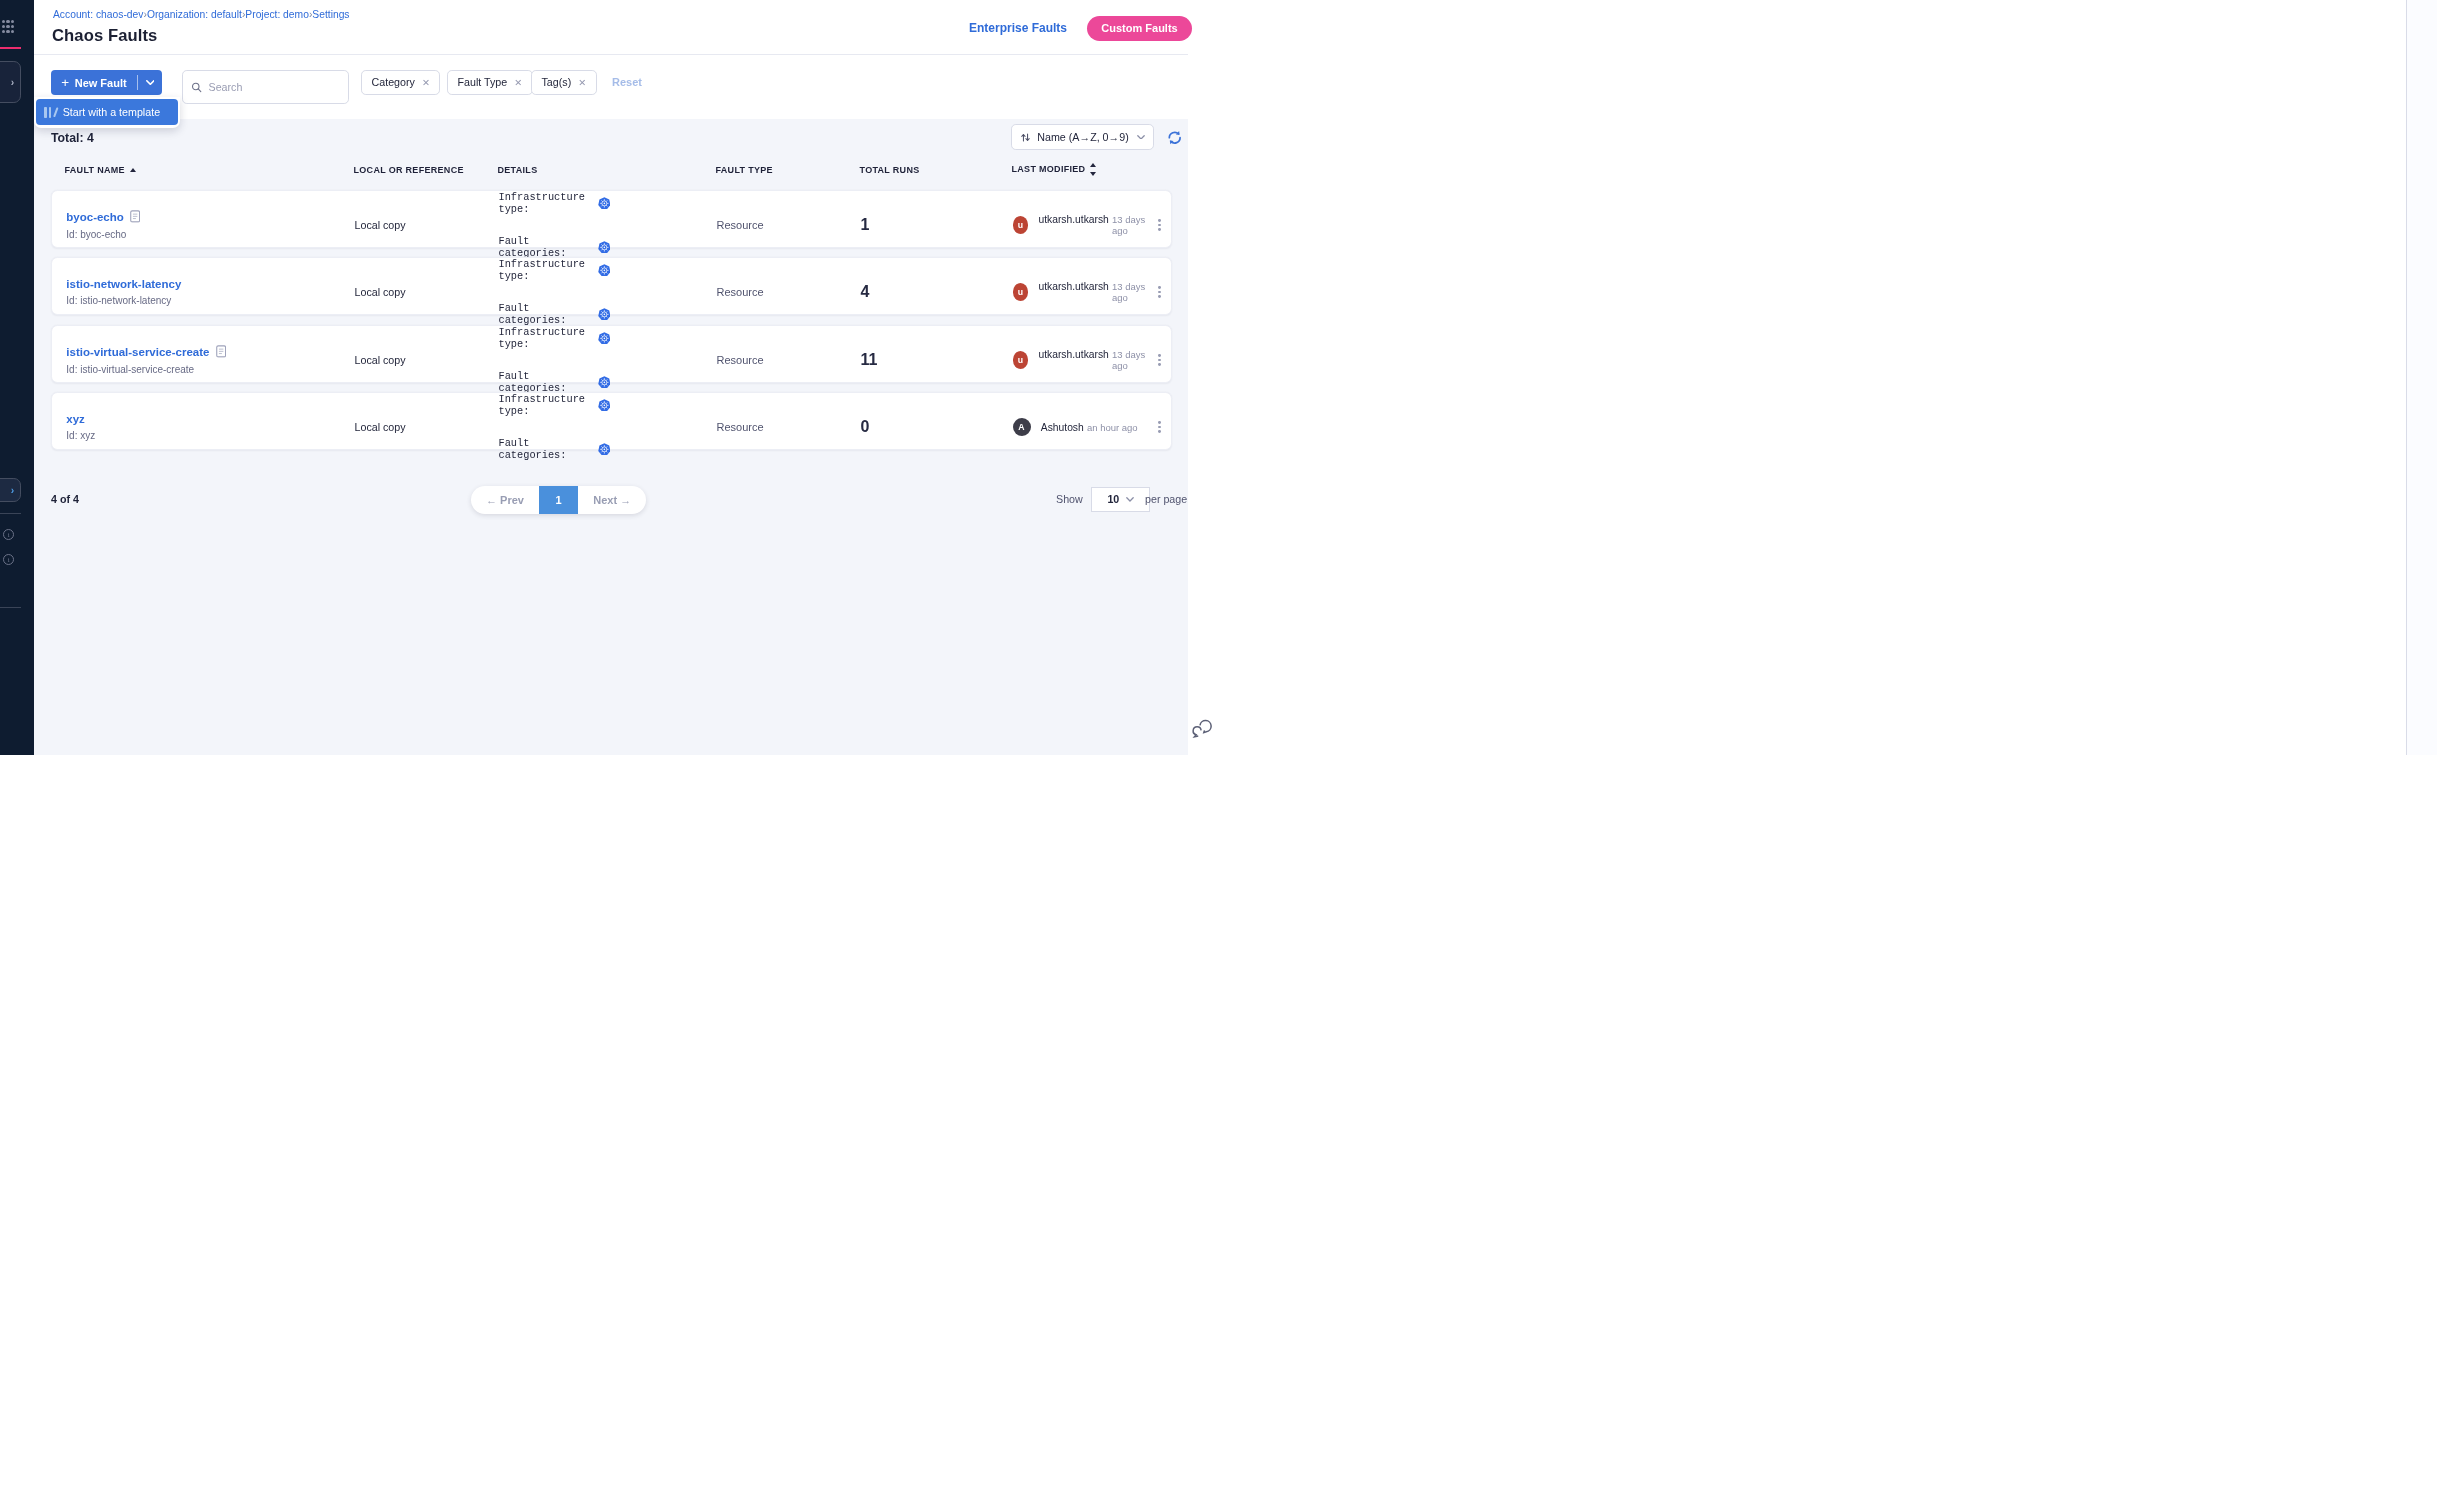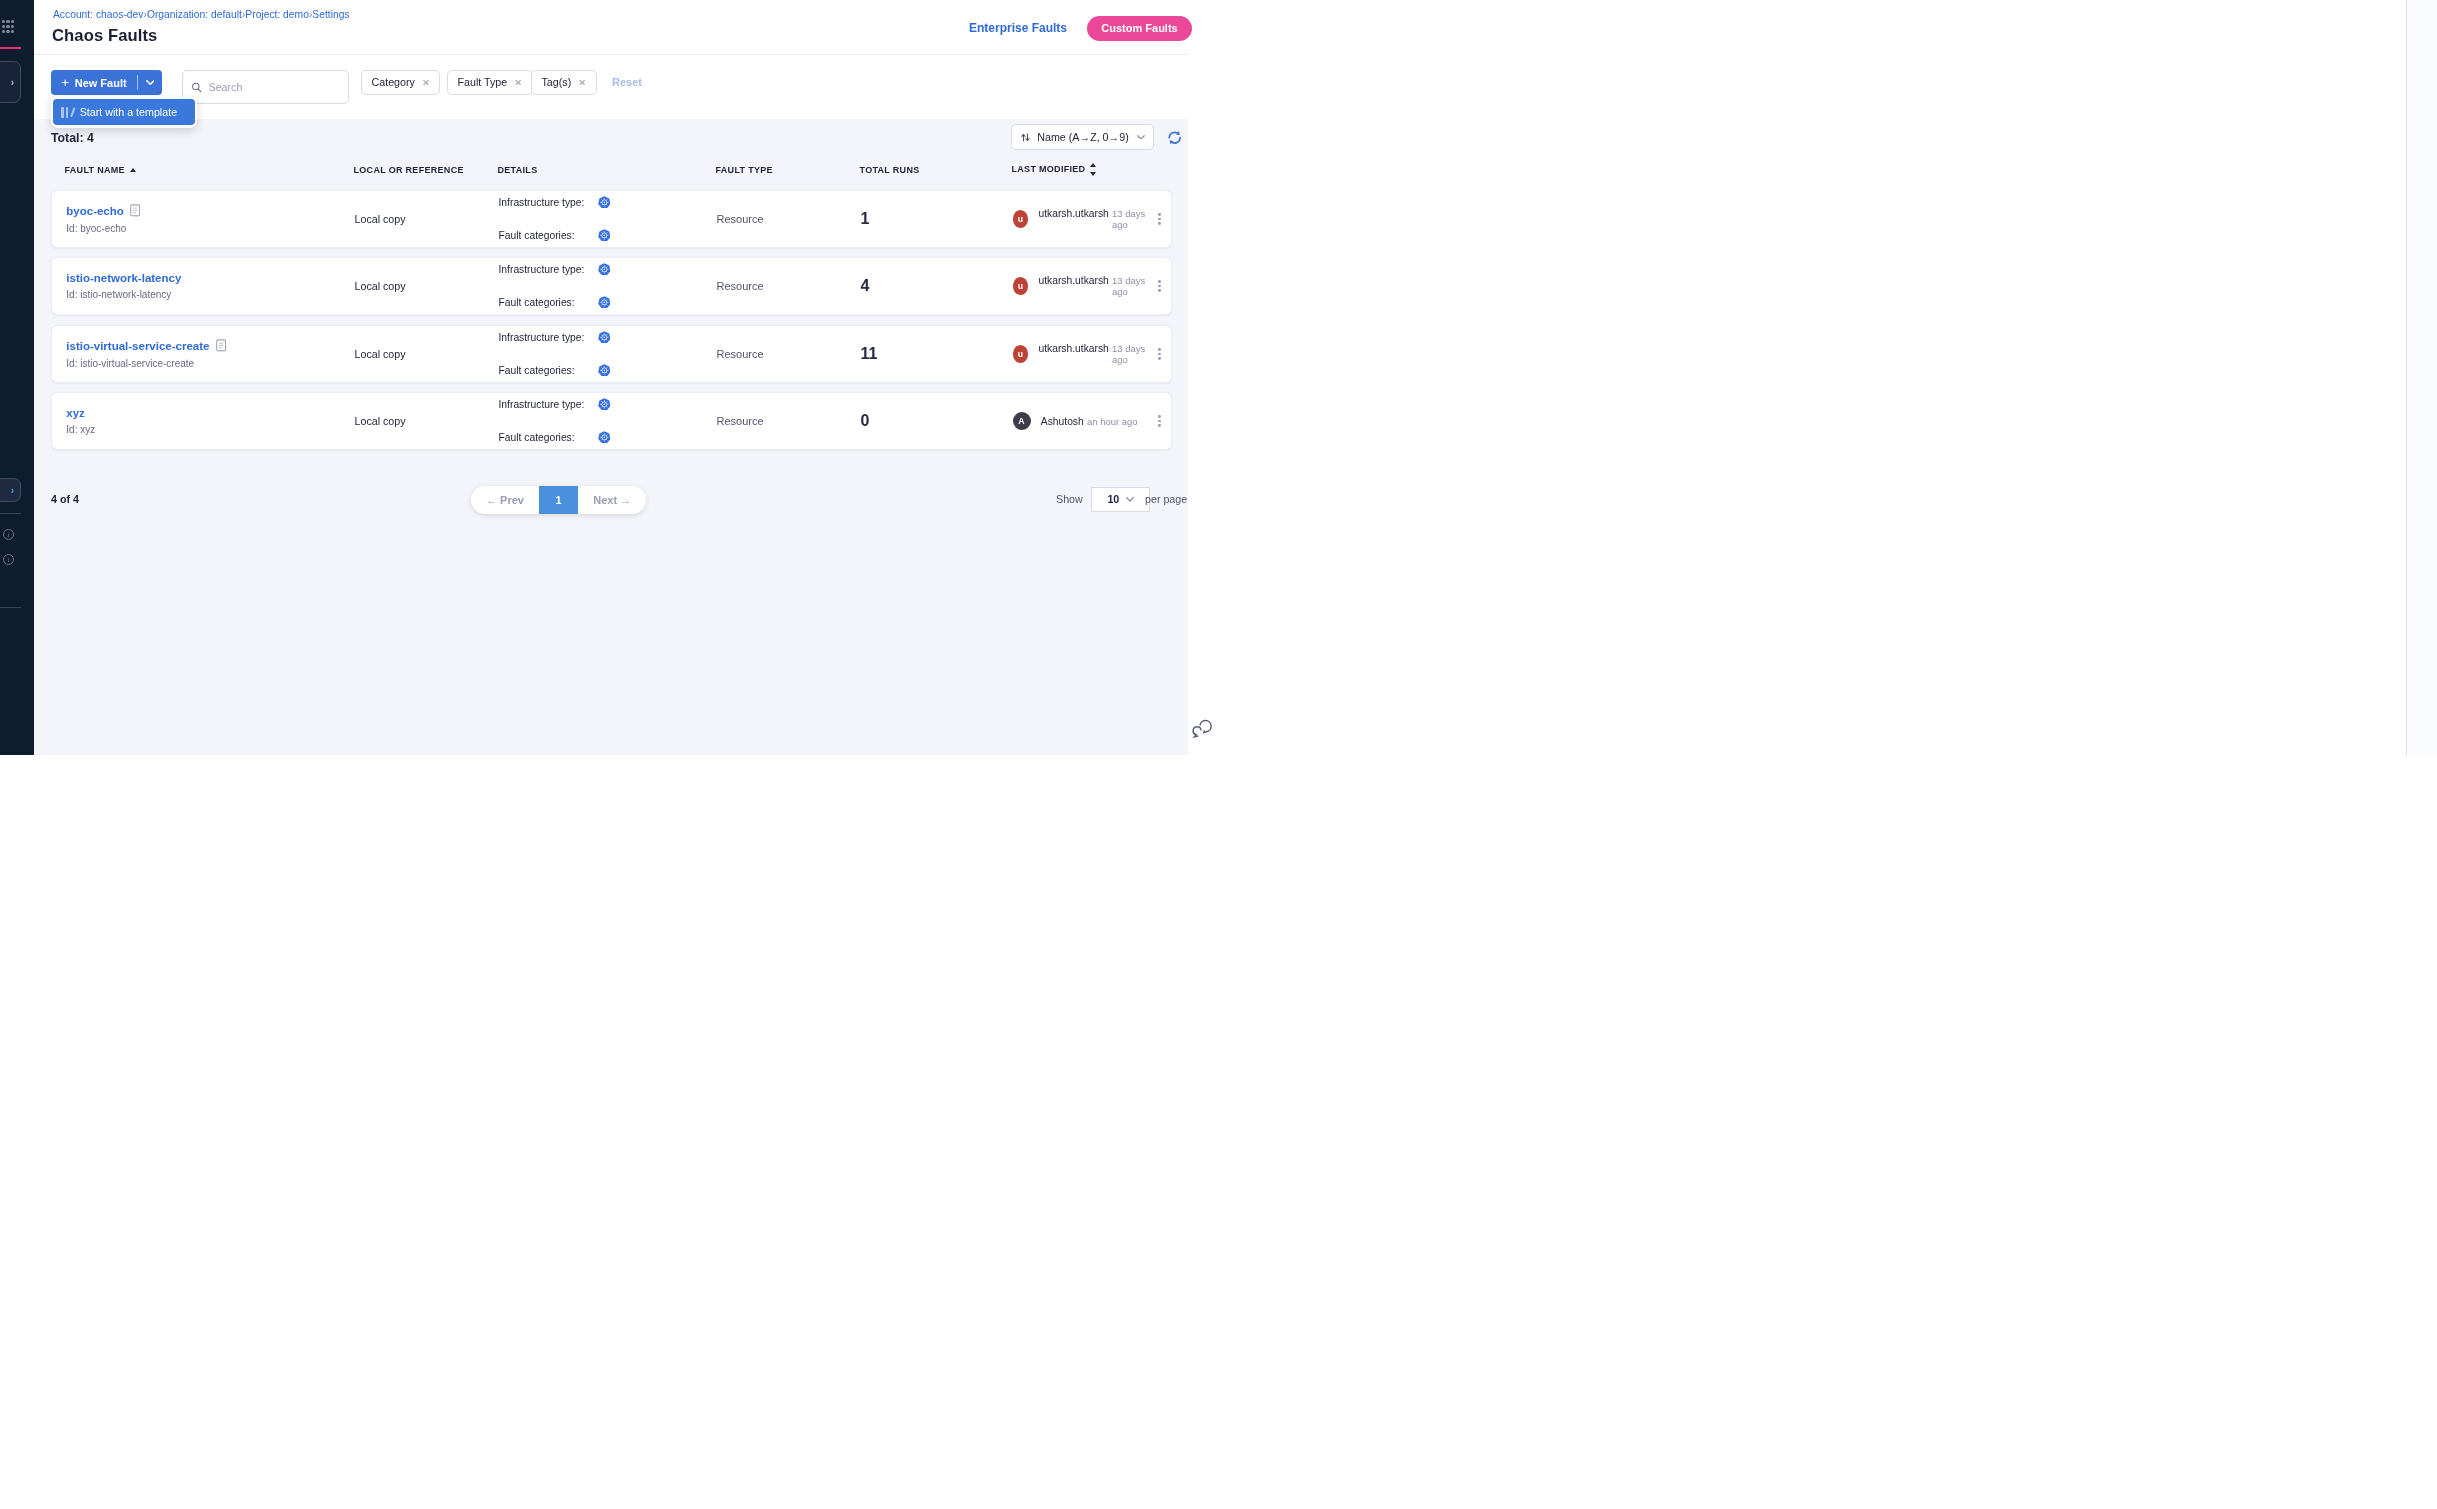--- a/index.html
+++ b/index.html
@@ -39,21 +39,21 @@
   .enterprise-link { position:absolute; left:969px; top:21.4px; font-size:12px; font-weight:700; color:#2f6bd8; cursor:pointer;}
   .custom-btn { position:absolute; left:1087px; top:16px; height:24.6px; padding:0 14.3px; border:none; border-radius:12.7px; background:#ec4899; color:#fff; font-size:11px; font-weight:700; font-family:inherit; cursor:pointer;}
 
   
   .newfault-btn { position:absolute; left:51px; top:70px; height:25px; border:none; border-radius:4px; background:#3b72d8; color:#fff; display:flex; align-items:center; padding:0 0 0 10.3px; font-family:inherit; cursor:pointer;}
   .newfault-btn .plus { font-size:13.5px; font-weight:400; margin-right:5.5px; margin-top:-0.8px;}
   .newfault-btn .lbl { font-size:11px; font-weight:700; }
   .newfault-btn .vdiv { width:0.8px; height:14.3px; background:rgba(255,255,255,.55); margin:0 0 0 10.3px; }
   .newfault-btn .dd { padding:0 8px; display:flex; align-items:center; }
 
-  .template-menu { position:absolute; left:51px; top:97px; width:146px; padding:2.4px; background:#fff; border-radius:0 0 7.1px 7.1px; box-shadow:0 3.2px 8px rgba(35,40,70,.18); z-index:12;}
+  .template-menu { position:absolute; left:34px; top:97px; width:146px; padding:2.4px; background:#fff; border-radius:0 0 7.1px 7.1px; box-shadow:0 3.2px 8px rgba(35,40,70,.18); z-index:12;}
   .template-item { height:26px; border-radius:4px; background:#3b78dc; color:#fff; display:flex; align-items:center; padding:0 8px; font-size:10.7px; cursor:pointer;}
   .tmpl-icon { display:flex; gap:2px; margin-right:7.1px; align-items:flex-end;}
   .tmpl-icon i { width:2.4px; height:10.3px; background:#a7c7f0; border-radius:0.8px;}
   .tmpl-icon i:nth-child(3) { transform:rotate(20deg); transform-origin:bottom;}
 
   .search-box { position:absolute; left:182px; top:70px; width:167px; height:34px; background:#fff; border:0.8px solid #d8dbe7; border-radius:4.8px; display:flex; align-items:center; padding:0 8px; }
   .search-box input { border:none; outline:none; width:100%; font-size:10.7px; font-family:inherit; color:#24273c; background:transparent;}
   .search-box input::placeholder { color:#9a9db3; }
 
   .chip { position:absolute; top:70px; height:24.6px; background:#fff; border:0.8px solid #d8dbe7; border-radius:4.8px; display:flex; align-items:center; padding:0 9.5px; gap:7.1px; cursor:pointer;}
@@ -77,21 +77,21 @@
   .sort-stack i.u { border-bottom:4px solid #23263e; }
   .sort-stack i.d { border-top:4px solid #23263e; }
 
   .row-card { position:absolute; left:51px; width:1121px; height:58px; background:#fff; border:0.8px solid #eceef5; border-radius:6.3px; box-shadow:0 0.8px 1.6px rgba(40,41,61,.06); cursor:pointer;}
   .row-card .tgrid { height:100%; }
   .cell-name { display:flex; flex-direction:column; gap:5.5px; padding-left:0.8px;}
   .name-line { display:flex; align-items:center; gap:6.3px; }
   .fault-link { font-size:11.5px; font-weight:700; color:#2f6bd8; text-decoration:none; cursor:pointer;}
   .fault-id { font-size:10px; color:#676a85; }
   .cell-local { font-size:10.7px; color:#24273c; }
-  .cell-details { display:flex; flex-direction:column; gap:20px; }
+  .cell-details { display:flex; flex-direction:column; gap:20px;font-family:Liberation Mono, monospace; }
   .det-line { display:flex; align-items:center; }
   .det-line .dl { font-size:10.3px; color:#24273c; width:99px; }
   .cell-type { font-size:11px; color:#50536e; }
   .cell-runs { font-size:16px; font-weight:700; color:#262a42; }
   .cell-mod { display:flex; align-items:center; gap:10.3px; }
   .avatar { width:18px; height:18px; border-radius:50%; color:#fff; font-size:8.7px; font-weight:700; display:flex; align-items:center; justify-content:center; }
   .mod-meta { display:flex; flex-direction:row; gap:3.2px; }
   .mod-name { font-size:10.3px; color:#24273c; }
   .mod-time { font-size:9.5px; color:#8e91a8; }
   .kebab { display:flex; flex-direction:column; gap:2px; align-items:center; justify-self:center; padding:4.8px 6.3px; cursor:pointer; background:none; border:none;}

